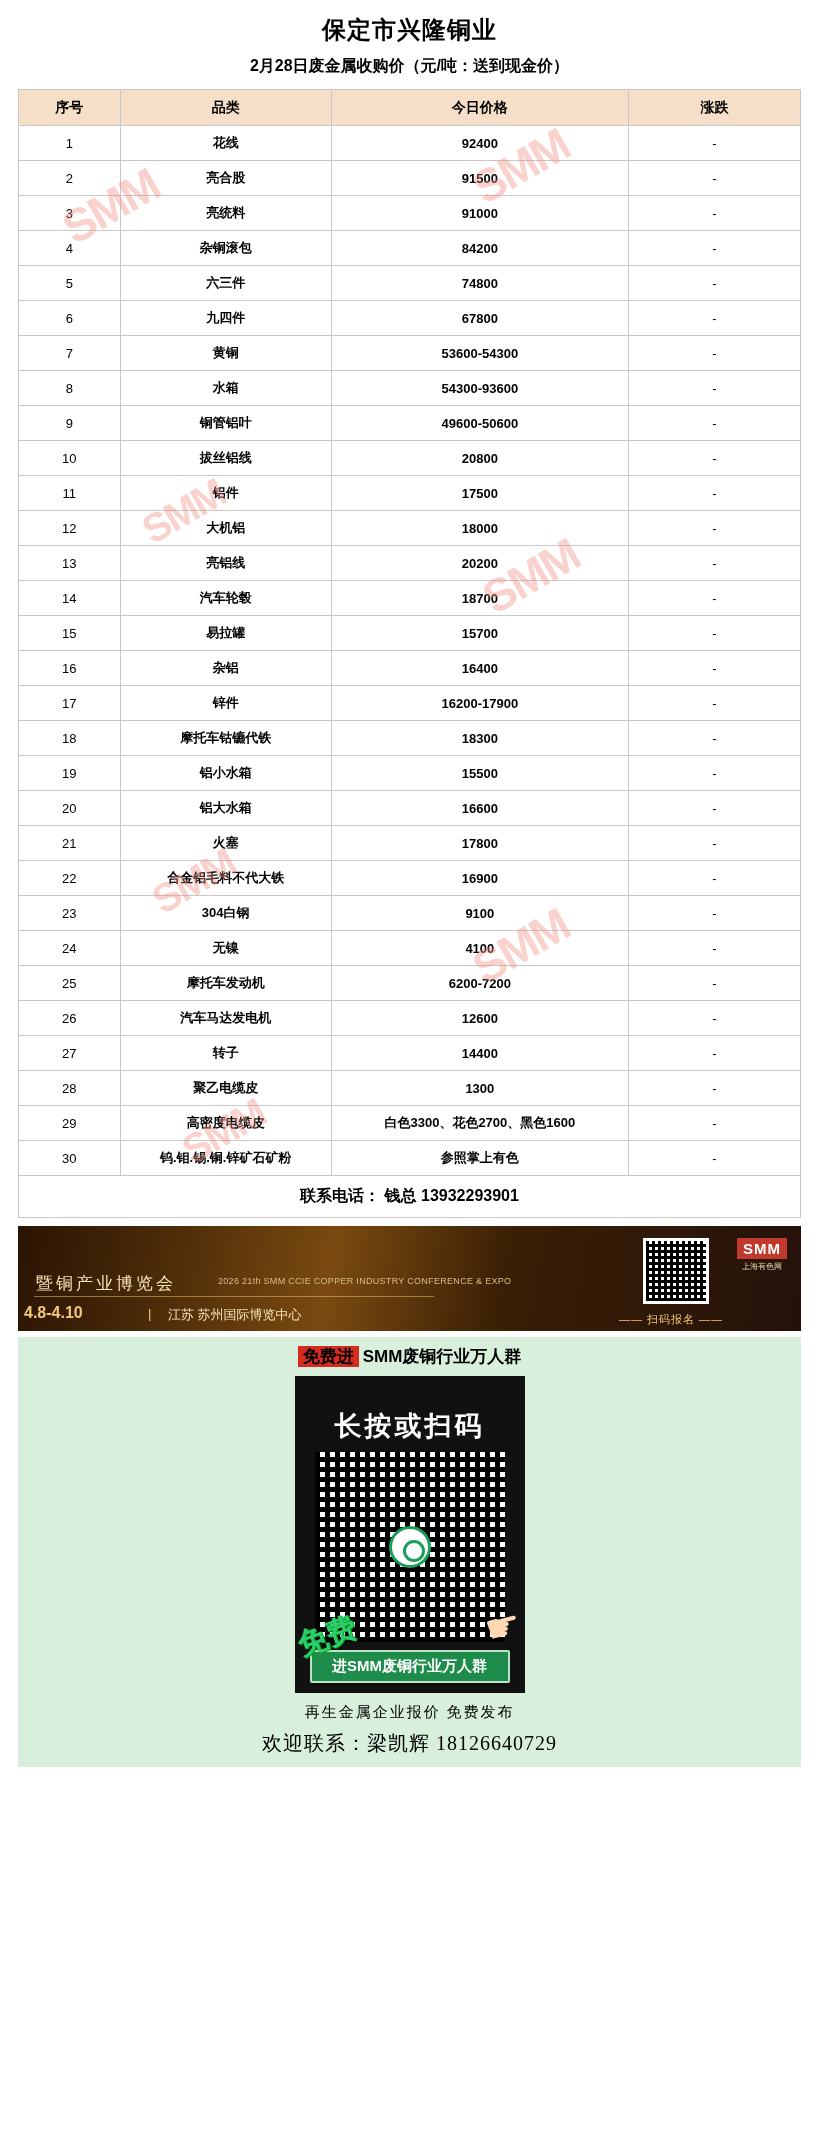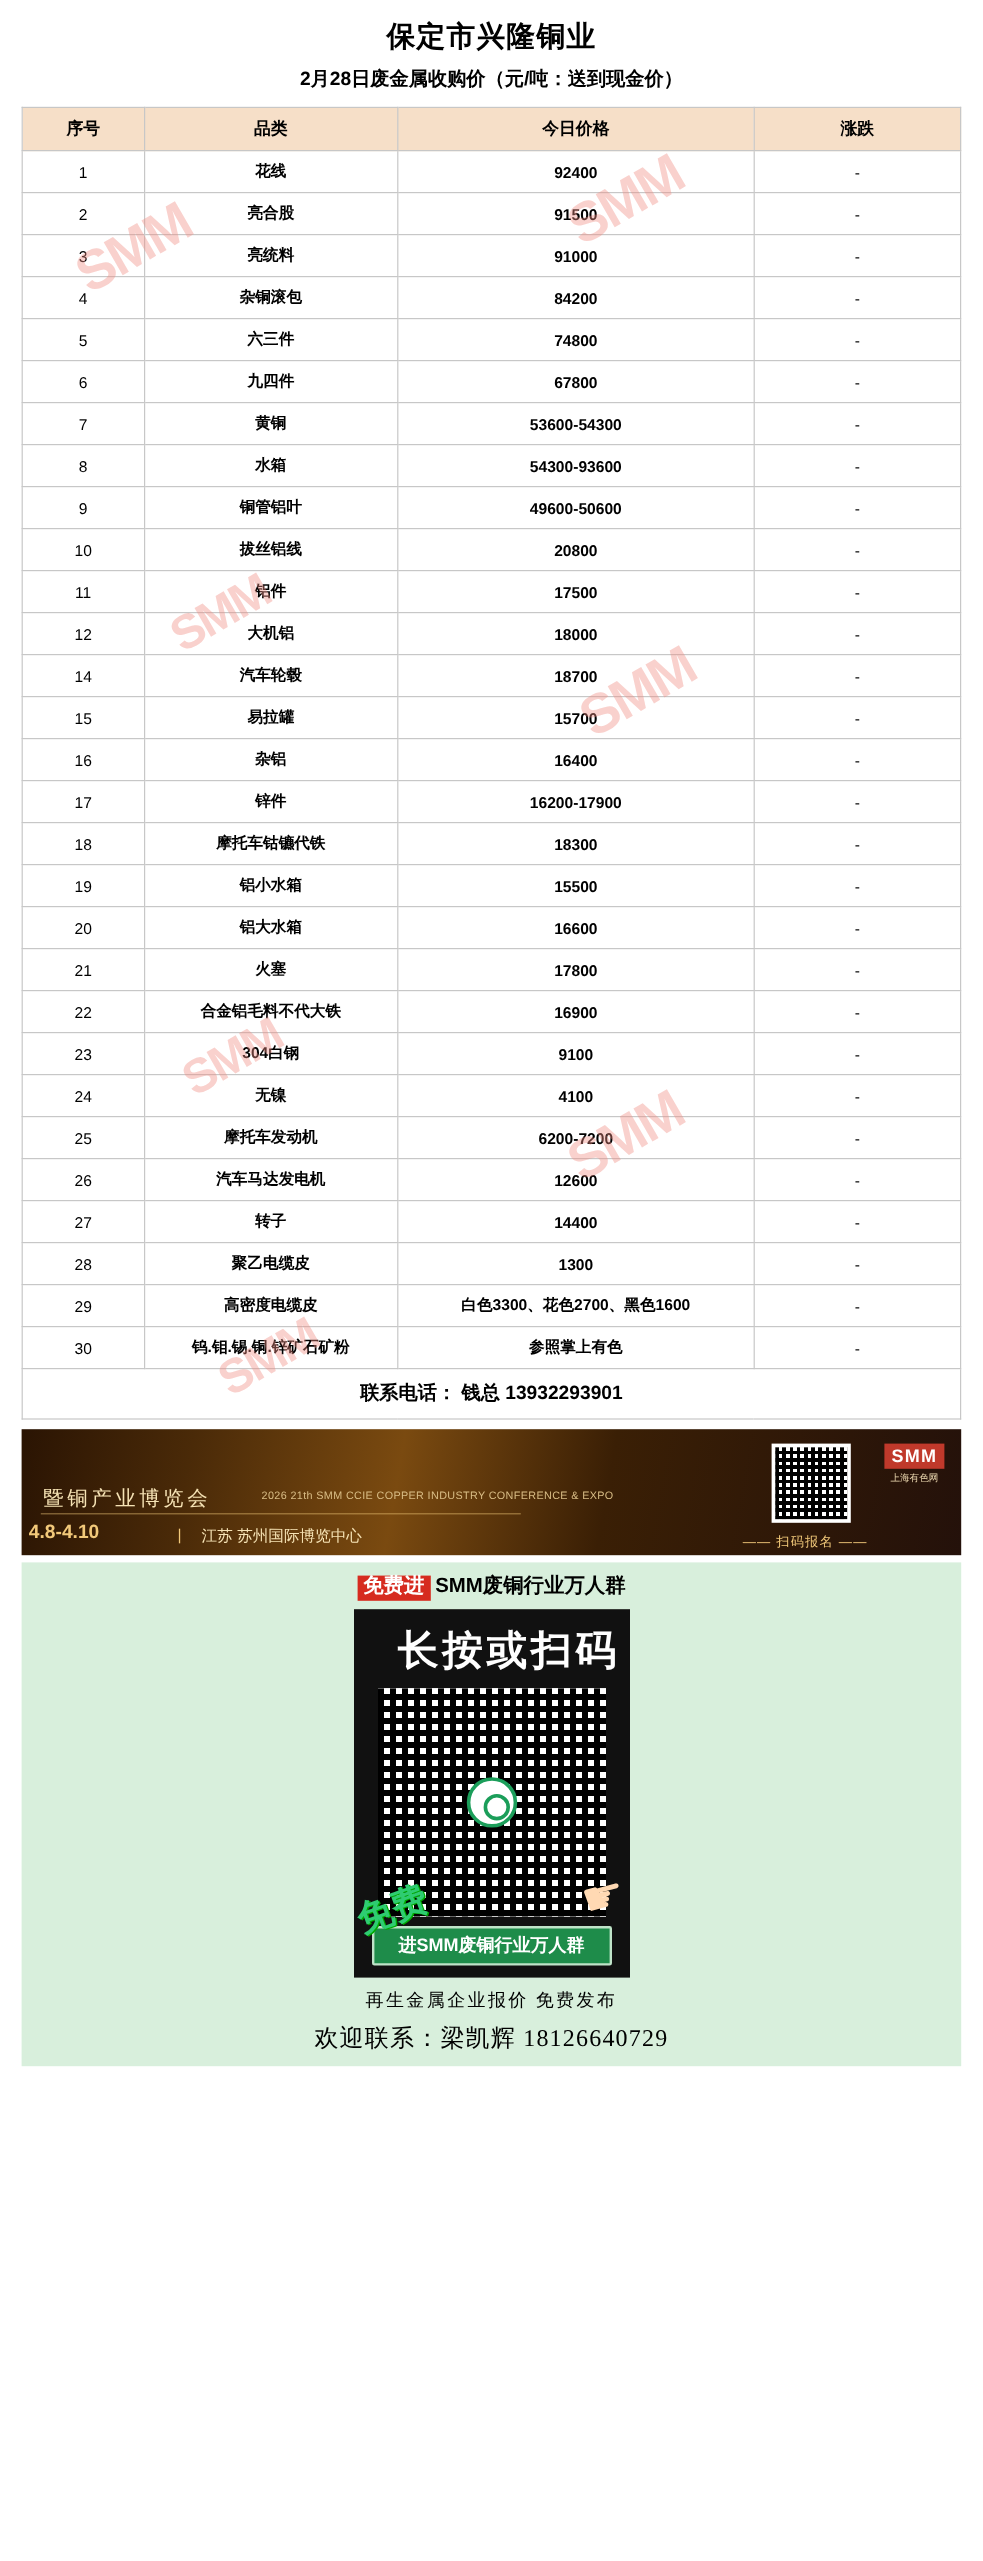--- a/index.html
+++ b/index.html
@@ -199,39 +199,39 @@
     background: #d8efdc;
     padding: 8px 0 10px 0;
     text-align: center;
   }
   .promo .headline {
     font-size: 17px;
     font-weight: bold;
   }
   .promo .headline .free {
     background: #d62b1f;
-    color: #ffffff;
+    color: #000000;
     padding: 1px 5px;
     margin-right: 4px;
-    font-family: Liberation Mono, monospace;
   }
   .qrbox {
     width: 230px;
     margin: 8px auto 0 auto;
     background: #111;
     padding: 8px 8px 10px 8px;
     position: relative;
   }
   .qrbox .big {
     color: #fff;
-    font-size: 34px;
+    font-size: 27px;
     font-weight: bold;
     letter-spacing: 3px;
     padding: 4px 0 8px 0;
-    text-align: right;
+    text-align: center;
+    margin-top: 20px;
   }
   .qrbox .code {
     width: 190px; height: 190px;
     margin: 0 auto;
     background:
       repeating-linear-gradient(0deg,#000 0 5px,#fff 5px 10px),
       repeating-linear-gradient(90deg,#000 0 5px,#fff 5px 10px);
     background-blend-mode: multiply;
     background-color: #fff;
     position: relative;
@@ -385,20 +385,26 @@
             <td class="price-val">17500</td>
             <td class="chg">-</td>
           </tr>
           <tr>
             <td class="idx">12</td>
             <td class="cat">大机铝</td>
             <td class="price-val">18000</td>
             <td class="chg">-</td>
           </tr>
           <tr>
+            <td class="idx">13</td>
+            <td class="cat">亮铝线</td>
+            <td class="price-val">20200</td>
+            <td class="chg">-</td>
+          </tr>
+          <tr>
             <td class="idx">14</td>
             <td class="cat">汽车轮毂</td>
             <td class="price-val">18700</td>
             <td class="chg">-</td>
           </tr>
           <tr>
             <td class="idx">15</td>
             <td class="cat">易拉罐</td>
             <td class="price-val">15700</td>
             <td class="chg">-</td>

